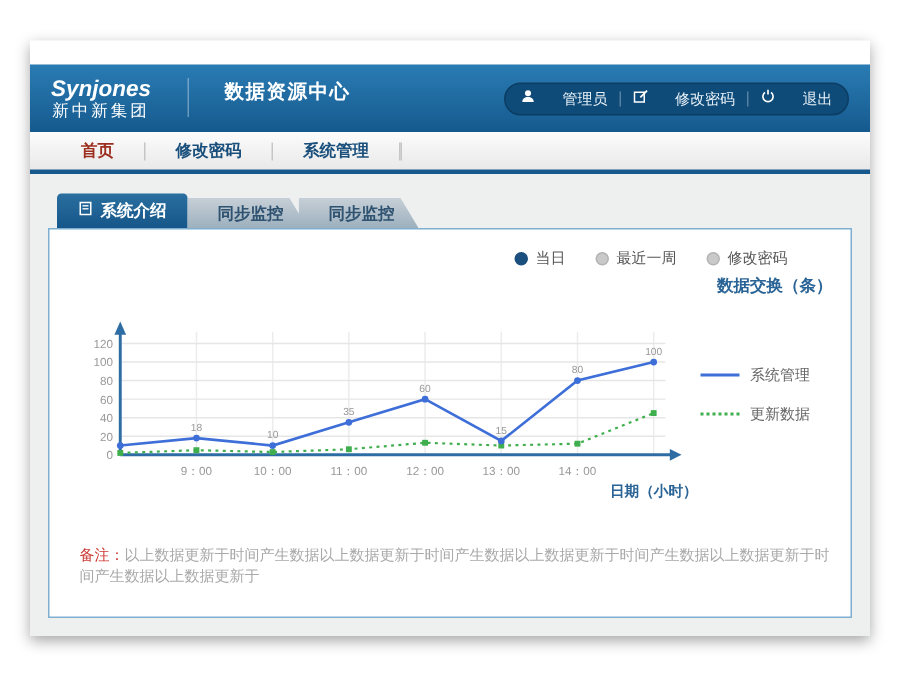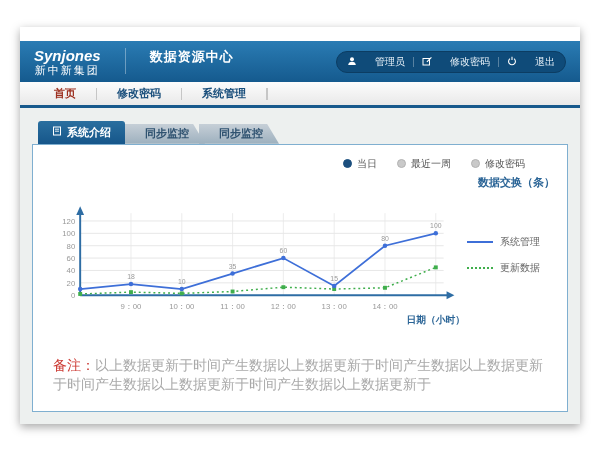--- a/index.html
+++ b/index.html
@@ -52,21 +52,21 @@
   .radio { display:flex; align-items:center; gap:5px; cursor:pointer; }
   .radio-dot { width:9px; height:9px; border-radius:50%; background:#c9c9c9; border:1px solid #b3b3b3; }
   .radio.selected .radio-dot { background:#1b4f7e; border-color:#1b4f7e; }
   .chart-ylabel { font-size:11px; font-weight:bold; color:#2a6496; margin:4px 0 0 16px;text-align:right; }
   .chart-row { display:flex; align-items:center; margin-top:2px; }
   .series-legend { width:90px; display:flex; flex-direction:column; gap:12px; font-size:10px;
                    color:#666; margin-top:-14px; }
   .leg-item { display:flex; align-items:center; gap:7px; }
   .leg-line { width:26px; height:0; border-top:2px solid #3e6fd8; }
   .leg-line.dotted { border-top:2px dotted #3fae4c; }
-  .footnote { margin-top:24px; font-size:14px; color:#a9a9a9; padding-left:8px; line-height:1.4; }
+  .footnote { margin-top:24px; font-size:10px; color:#a9a9a9; padding-left:8px; line-height:1.4; }
   .fn-prefix { color:#cc3a33; }
 </style>
 </head>
 <body>
 
 <div class="stage">
   <div class="page">
     <div class="topstrip"></div>
 
     <header class="header">

